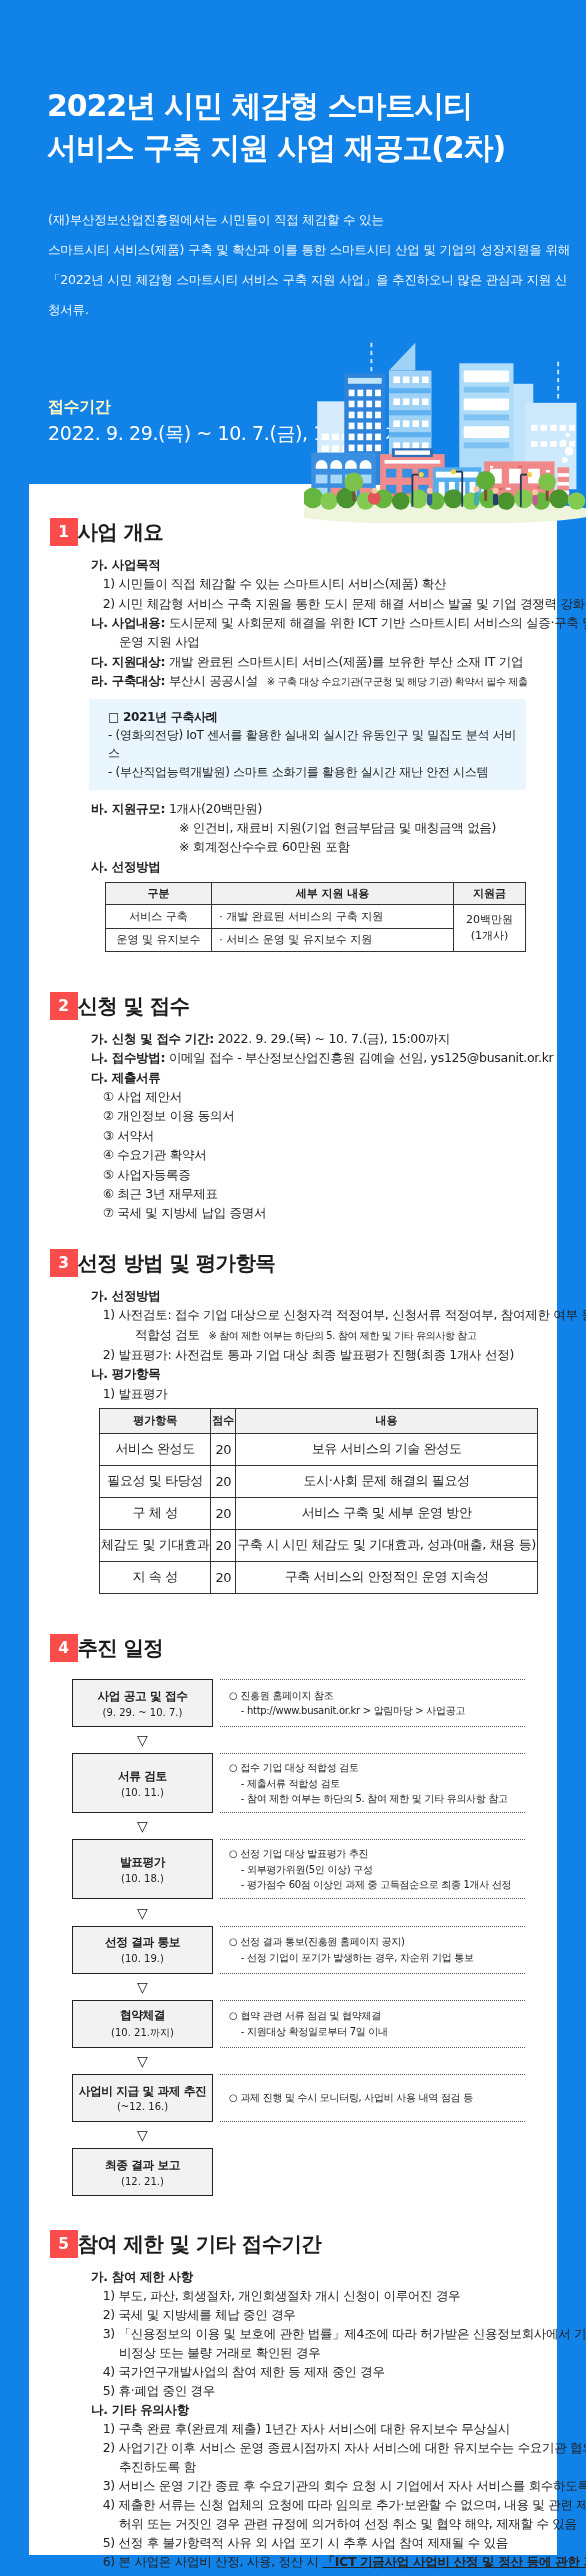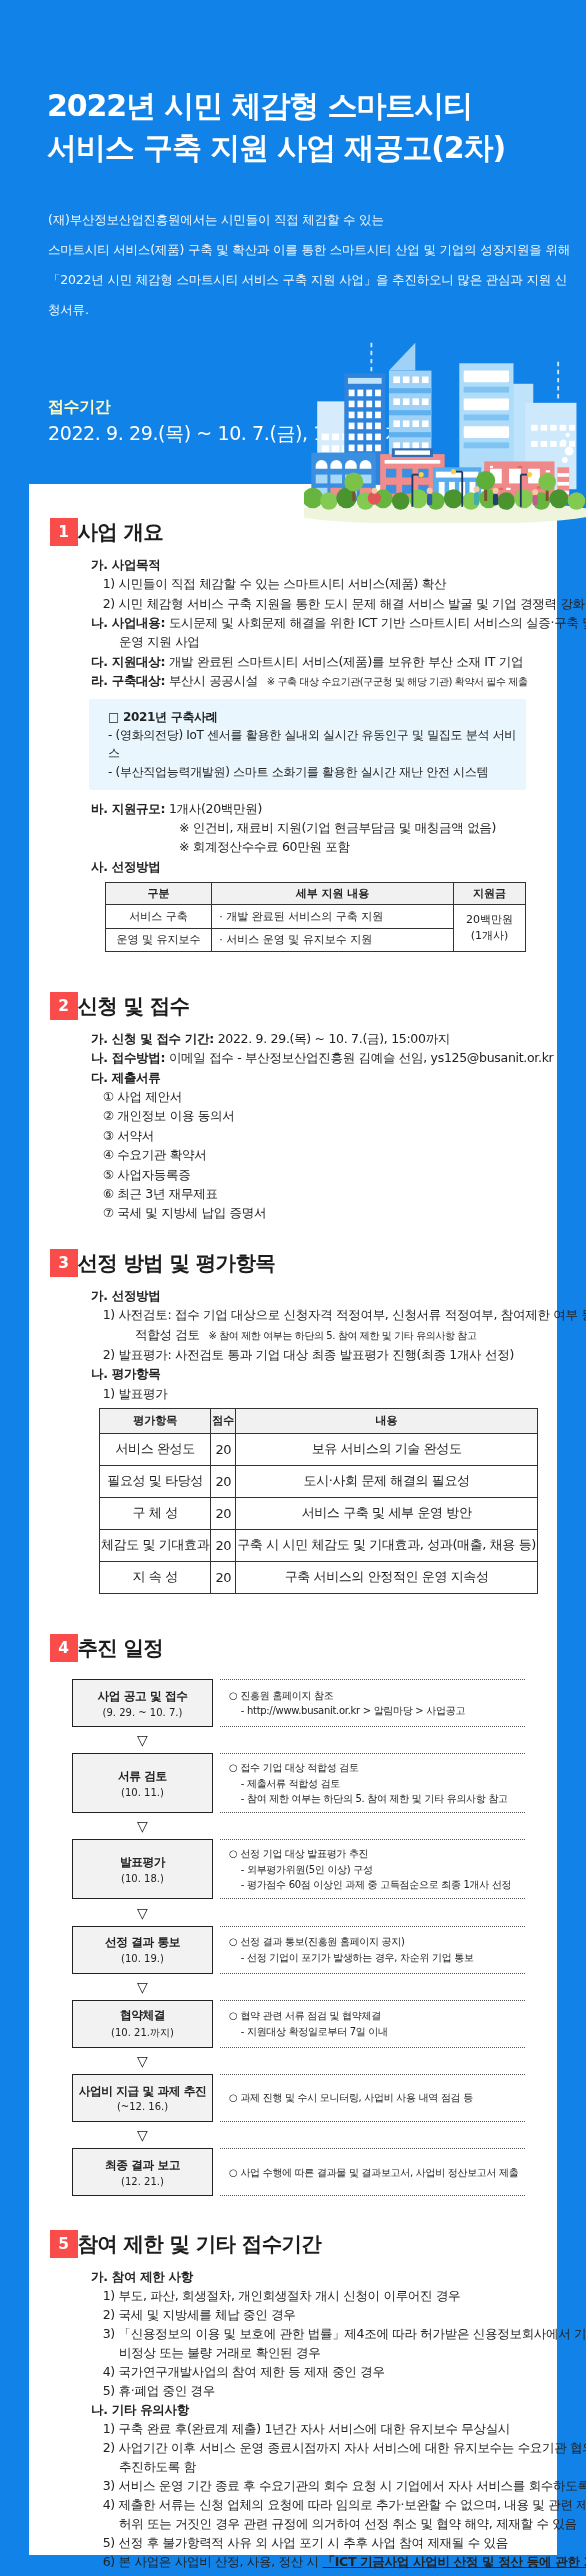--- a/index.html
+++ b/index.html
@@ -554,24 +554,20 @@
 
           </div>
         </div>
 
         <div class="arrow">▽</div>
         <div class="step">
           <div class="step-box">
             <div class="step-title">최종 결과 보고</div>
             <div class="step-date">(12. 21.)</div>
           </div>
-          <div class="step-body">
-            <div class="sline">○ 사업 수행에 따른 결과물 및 결과보고서, 사업비 정산보고서 제출</div>
-
-          </div>
         </div>
       </div>
   </div>
 
   <div class="section mt-sec5">
     <div class="badge-row">
       <div class="badge">5</div>
       <div class="sec-title">참여 제한 및 기타 접수기간</div>
     </div>
     <div class="lines" style="line-height:19px">

